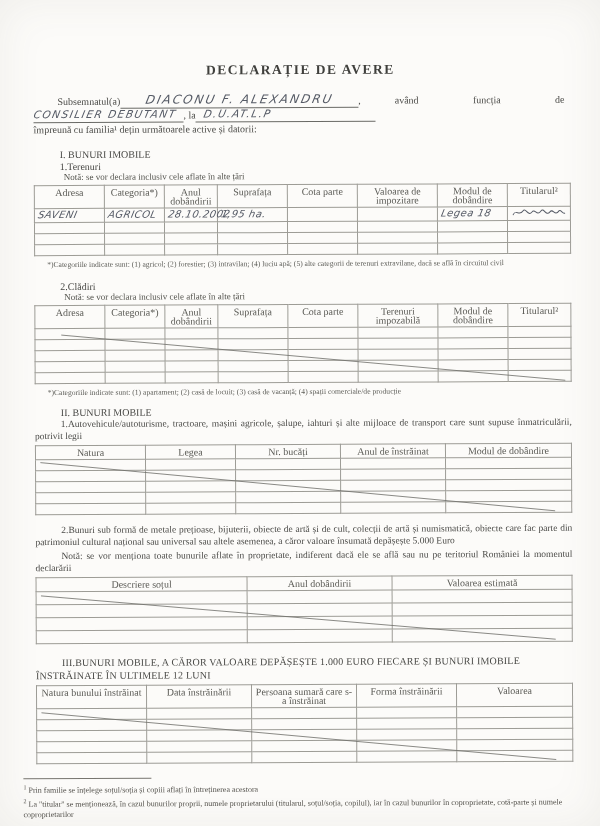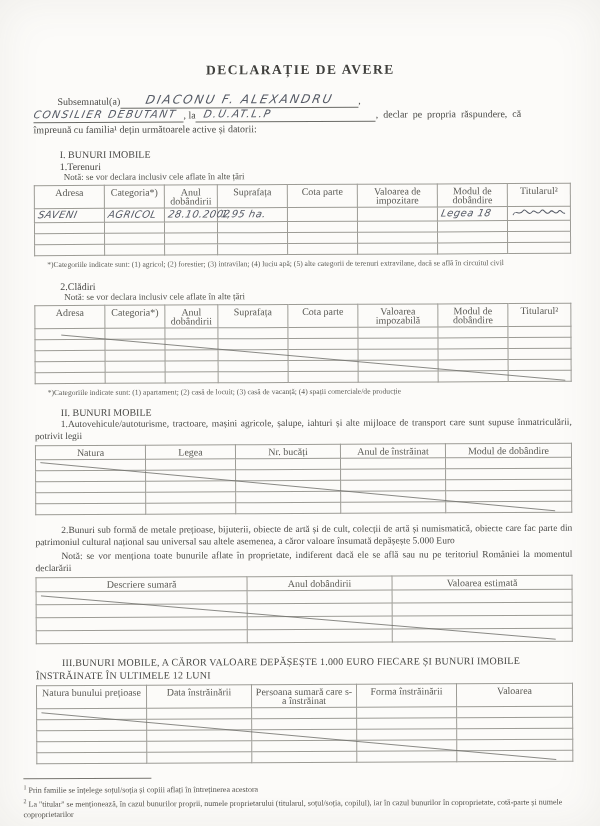--- a/index.html
+++ b/index.html
@@ -58,26 +58,30 @@
 <div class="content">
 
   <div class="title">DECLARAȚIE DE AVERE</div>
 
   <div class="intro">
     <div class="iline">
       <span class="indent"></span>
       <span>Subsemnatul(a)</span>
       <span class="uline u-name"><span class="hand hand-lg">DIACONU F. ALEXANDRU</span></span>
       <span>,</span>
+      <span class="spread">
+        <span>având</span>
+        <span>funcția</span>
+        <span>de</span>
+      </span>
     </div>
     <div class="iline">
       <span class="uline u-func"><span class="hand hand-md">CONSILIER DEBUTANT</span></span>
       <span>, la</span>
       <span class="uline u-inst"><span class="hand hand-md">D.U.AT.L.P</span></span>
-      <span class="rest">, declar pe propria răspundere, că</span>
     </div>
     <div class="iline">
       <span>împreună cu familia¹ dețin următoarele active și datorii:</span>
     </div>
   </div>
 
   <div class="sec-head">I. BUNURI IMOBILE</div>
   <div class="sub-head">1.Terenuri</div>
   <div class="note">Notă: se vor declara inclusiv cele aflate în alte țări</div>
 
@@ -168,21 +172,21 @@
             <col style="width:70px">
             <col style="width:63px">
           </colgroup>
       <tbody>
             <tr>
         <th>Adresa</th>
         <th>Categoria*)</th>
         <th>Anul dobândirii</th>
         <th>Suprafața</th>
         <th>Cota parte</th>
-        <th>Valoarea impozabilă</th>
+        <th>Terenuri impozabilă</th>
         <th>Modul de dobândire</th>
         <th>Titularul²</th>
       </tr>
       <tr>
               <td></td>
               <td></td>
               <td></td>
               <td></td>
               <td></td>
               <td></td>
@@ -304,21 +308,21 @@
 
   <div class="twrap">
     <table>
       <colgroup>
             <col style="width:211px">
             <col style="width:145px">
             <col style="width:180px">
           </colgroup>
       <tbody>
             <tr>
-        <th>Descriere sumară</th>
+        <th>Descriere soțul</th>
         <th>Anul dobândirii</th>
         <th>Valoarea estimată</th>
       </tr>
       <tr>
               <td style="height:12px"></td>
               <td></td>
               <td></td>
             </tr>
       <tr>
               <td style="height:12px"></td>
@@ -348,21 +352,21 @@
     <table>
       <colgroup>
             <col style="width:110px">
             <col style="width:105px">
             <col style="width:105px">
             <col style="width:100px">
             <col style="width:116px">
           </colgroup>
       <tbody>
             <tr>
-        <th>Natura bunului prețioase</th>
+        <th>Natura bunului înstrăinat</th>
         <th>Data înstrăinării</th>
         <th>Persoana sumară care s-a înstrăinat</th>
         <th>Forma înstrăinării</th>
         <th>Valoarea</th>
       </tr>
       <tr>
               <td></td>
               <td></td>
               <td></td>
               <td></td>

